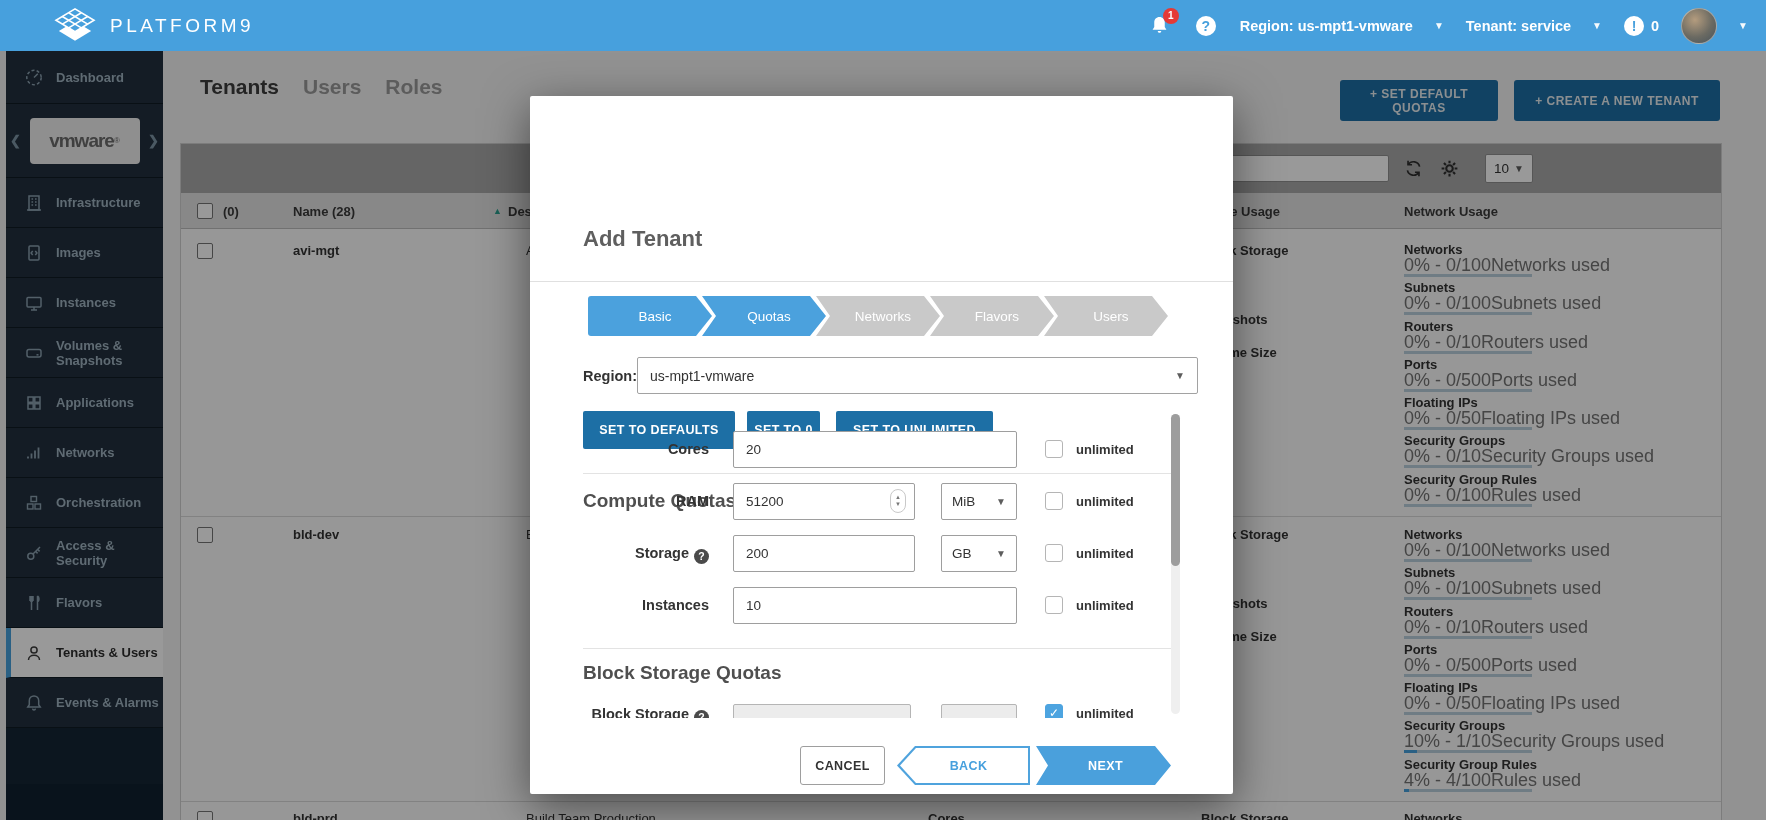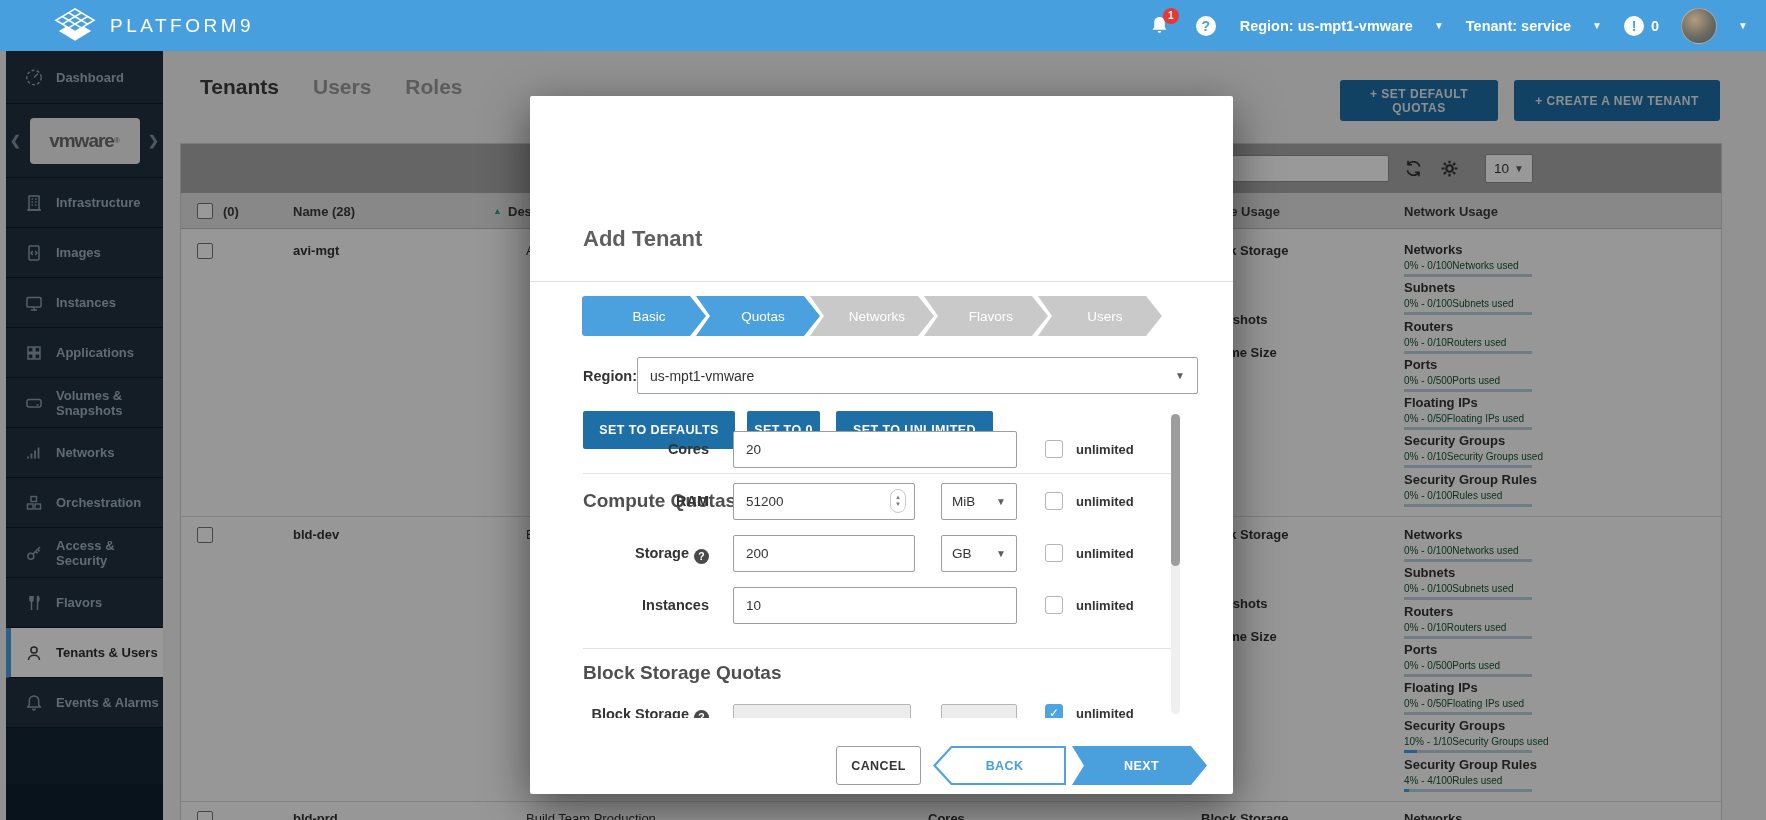--- a/index.html
+++ b/index.html
@@ -31,21 +31,21 @@
   .vmware-text { font-size:19px; font-weight:bold; color:#6b6b6b; letter-spacing:-1px; }
   .vm-reg { font-size:8px; color:#6b6b6b; vertical-align:top; }
   .side-chev { position:absolute; color:#7e95a6; font-size:13px; font-weight:bold; cursor:pointer; }
   .side-chev.l { left:4px; } .side-chev.r { right:4px; }
   .side-item.active { background:#ffffff; color:#2d2d2d; border-left:5px solid #47a0dd; padding-left:13px; }
   .side-item.active svg { stroke:#3c3c3c; }
   .side-filler { position:absolute; left:0; right:0; top:733px; bottom:0; background:#0f2130; }
 
   
   .content { position:absolute; left:157px; top:51px; right:0; bottom:0; background:#f4f4f4; }
-  .tabs { position:absolute; left:43px; top:24px; display:flex; gap:34px; align-items:baseline; }
+  .tabs { position:absolute; left:43px; top:24px; display:flex; gap:24px; align-items:baseline; }
   .tab { font-size:21px; color:#9a9a9a; font-weight:bold; cursor:pointer; }
   .tab.active { color:#3c3c3c; }
   .hdr-btn { position:absolute; top:29px; height:41px; background:#1d6fa5; color:#e8eef2; border:none; border-radius:3px; font-size:12px; font-weight:bold; letter-spacing:.5px; padding:0 18px; cursor:pointer; font-family:inherit; }
   .hdr-btn.b1 { left:1183px; width:158px; }
   .hdr-btn.b2 { left:1357px; width:206px; }
 
   .tablewrap { position:absolute; left:23px; top:92px; width:1542px; bottom:-1px; background:#fcfcfc; border:1px solid #cfcfcf; }
   .toolband { position:relative; height:49px; background:#a8a8a8; }
   .search-box { position:absolute; left:998px; top:11px; width:210px; height:27px; background:#fff; border:1px solid #8f8f8f; border-radius:2px; display:flex; align-items:center; padding-left:7px; }
   .search-box input { border:none; outline:none; flex:1; font-size:13px; font-family:inherit; color:#333; background:transparent; min-width:0; }
@@ -64,32 +64,32 @@
   .cname { left:112px; font-weight:bold; }
   .cdesc { left:345px; }
   .ccomp { left:747px; font-weight:bold; }
   .cstor { left:1020px; font-weight:bold; }
   .cstor .s1 { display:block; }
   .cstor .s2 { display:block; margin-top:54px; }
   .cstor .s3 { display:block; margin-top:18px; }
   .cnet { left:1223px; width:300px; }
   .nitem { height:38.3px; overflow:hidden; }
   .nitem b { display:block; font-size:13px; line-height:17px; color:#333; }
-  .nitem span { display:block; font-size:10px; line-height:15px; color:#14532d; }
+  .nitem span { display:block; font-size:18px; line-height:15px; color:#737373; }
   .track { display:block; position:relative; width:128px; height:3px; background:#b9cfdc; margin-top:1px; }
   .fill { display:block; position:absolute; left:0; top:0; height:3px; background:#47a0dd; }
 
   
   .overlay { position:absolute; left:0; top:51px; right:0; bottom:0; background:rgba(0,0,0,0.4); z-index:40; }
 
   
   .modal { position:absolute; left:530px; top:96px; width:703px; height:698px; background:#fff; z-index:50; box-shadow:0 12px 46px rgba(0,0,0,.5); border-radius:2px; }
   .m-title { position:absolute; left:53px; top:130px; font-size:22px; color:#5f5f5f; }
   .m-hr1 { position:absolute; left:0; right:0; top:185px; border-top:1px solid #e0e0e0; }
-  .steps { position:absolute; left:52px; top:200px; height:40px; display:flex; }
+  .steps { position:absolute; left:58px; top:200px; height:40px; display:flex; }
   .step { width:124px; height:40px; color:#fff; font-size:13.5px; display:flex; align-items:center; justify-content:center; padding-left:10px; background:#c9c9c9; clip-path:polygon(0 0, calc(100% - 16px) 0, 100% 50%, calc(100% - 16px) 100%, 0 100%, 14px 50%); cursor:pointer; }
   .step:first-child { clip-path:polygon(0 0, calc(100% - 16px) 0, 100% 50%, calc(100% - 16px) 100%, 0 100%); border-radius:3px 0 0 3px; }
   .step + .step { margin-left:-10px; }
   .step.on { background:#4ba1dd; }
   .m-region-label { position:absolute; left:53px; top:272px; font-size:14.5px; font-weight:bold; color:#333; }
   .m-select { position:absolute; left:107px; top:261px; width:561px; height:37px; border:1px solid #a2a2a2; border-radius:2px; display:flex; align-items:center; padding:0 12px; font-size:14px; color:#333; cursor:pointer; background:#fff; }
   .m-select .caret { margin-left:auto; color:#555; }
   .m-btn { position:absolute; top:315px; height:38px; background:#1d6fa5; color:#fff; border:none; border-radius:2px; font-size:12.5px; font-weight:bold; letter-spacing:.4px; cursor:pointer; font-family:inherit; }
   .mb1 { left:53px; width:152px; } .mb2 { left:217px; width:73px; } .mb3 { left:306px; width:157px; }
   .m-hr2 { position:absolute; left:53px; right:53px; top:377px; border-top:1px solid #e3e3e3; }
@@ -102,21 +102,21 @@
   .unit { position:absolute; left:411px; width:76px; height:37px; border:1px solid #9e9e9e; border-radius:2px; display:flex; align-items:center; padding:0 10px; font-size:13.5px; color:#333; background:#fff; cursor:pointer; }
   .unit .caret { margin-left:auto; color:#555; }
   .un-cb { position:absolute; left:515px; width:18px; height:18px; border:1px solid #b5b5b5; border-radius:3px; background:#fff; cursor:pointer; }
   .un-cb.checked { background:#4da4e0; border-color:#4da4e0; color:#fff; font-size:12px; text-align:center; line-height:17px; }
   .un-lbl { position:absolute; left:546px; font-size:13px; font-weight:bold; color:#333; }
   .m-hr3 { position:absolute; left:53px; right:53px; top:552px; border-top:1px solid #e3e3e3; }
   .clip-row { position:absolute; left:0; top:604px; width:660px; height:18px; overflow:hidden; }
   .dis { background:#ececec; border-color:#b5b5b5; color:#888; }
   .scrolltrack { position:absolute; left:641px; top:318px; width:9px; height:300px; background:#efefef; border-radius:5px; }
   .scrollthumb { position:absolute; left:0; top:0; width:9px; height:152px; background:#9d9d9d; border-radius:5px; cursor:pointer; }
-  .m-footer-btn { position:absolute; top:650px; height:39px; font-size:12.5px; font-weight:bold; letter-spacing:.4px; font-family:inherit; cursor:pointer;margin-left:36px; }
+  .m-footer-btn { position:absolute; top:650px; height:39px; font-size:12.5px; font-weight:bold; letter-spacing:.4px; font-family:inherit; cursor:pointer; }
   .f-cancel { left:270px; width:85px; background:#fff; border:1px solid #9e9e9e; border-radius:3px; color:#333; }
   .f-back { left:367px; width:133px; background:#4fa3dd; border:none; clip-path:polygon(18px 0, 100% 0, 100% 100%, 18px 100%, 0 50%); padding:0; }
   .f-back-in { position:absolute; left:2px; top:2px; right:2px; bottom:2px; background:#fff; clip-path:polygon(17px 0, 100% 0, 100% 100%, 17px 100%, 1px 50%); display:flex; align-items:center; justify-content:center; color:#47a0dd; font-weight:bold; font-size:12.5px; padding-left:10px; }
   .f-next { left:506px; width:135px; background:#4aa0dc; border:none; color:#fff; clip-path:polygon(0 0, calc(100% - 16px) 0, 100% 50%, calc(100% - 16px) 100%, 0 100%, 12px 50%); padding-left:4px; }
 </style>
 </head>
 <body>
 
 <div class="page">
 
@@ -196,30 +196,30 @@
     </div>
     <div class="side-item">
       <svg width="20" height="20" viewBox="0 0 20 20" fill="none" stroke-width="1.5">
           <rect x="3" y="4.5" width="14" height="9.5" rx="1"></rect>
           <path d="M10 14v3M7 17h6"></path>
         </svg>
       <span class="lbl">Instances</span>
     </div>
     <div class="side-item">
       <svg width="20" height="20" viewBox="0 0 20 20" fill="none" stroke-width="1.5">
-          <path d="M4 4h5.2v5.2H4zM10.8 4H16v5.2h-5.2zM4 10.8h5.2V16H4zM10.8 10.8H16V16h-5.2z"></path>
-        </svg>
-      <span class="lbl">Applications</span>
-    </div>
-    <div class="side-item">
-      <svg width="20" height="20" viewBox="0 0 20 20" fill="none" stroke-width="1.5">
           <rect x="3" y="6.5" width="14" height="7.5" rx="2"></rect>
           <path d="M12.5 11.8h2"></path>
         </svg>
       <span class="lbl" style="width:84px">Volumes &amp; Snapshots</span>
+    </div>
+    <div class="side-item">
+      <svg width="20" height="20" viewBox="0 0 20 20" fill="none" stroke-width="1.5">
+          <path d="M4 4h5.2v5.2H4zM10.8 4H16v5.2h-5.2zM4 10.8h5.2V16H4zM10.8 10.8H16V16h-5.2z"></path>
+        </svg>
+      <span class="lbl">Applications</span>
     </div>
     <div class="side-item">
       <svg width="20" height="20" viewBox="0 0 20 20" fill="none" stroke-width="1.8">
           <path d="M4 15.5v-2M7.5 15.5v-5M11 15.5v-8M14.5 15.5V4.5"></path>
         </svg>
       <span class="lbl">Networks</span>
     </div>
     <div class="side-item">
       <svg width="20" height="20" viewBox="0 0 20 20" fill="none" stroke-width="1.4">
           <rect x="7" y="3.5" width="5.5" height="5"></rect>

